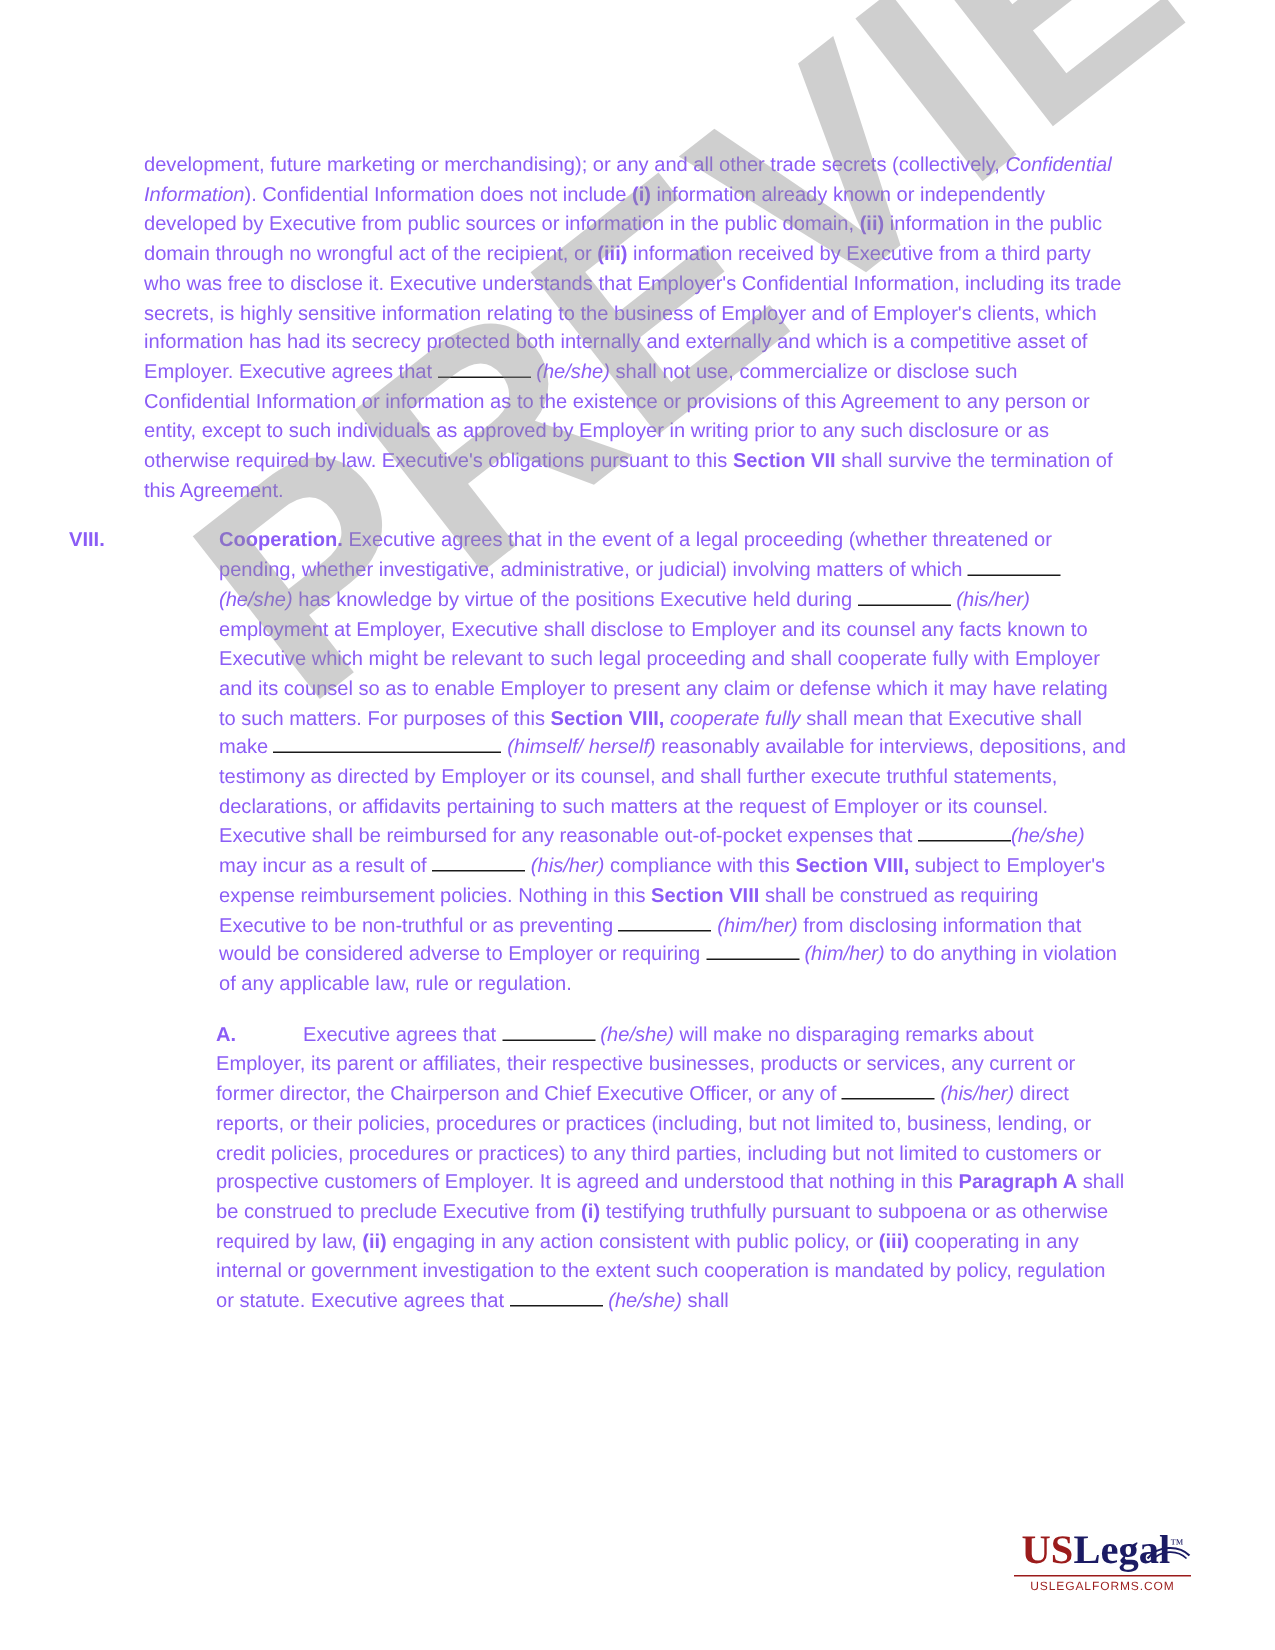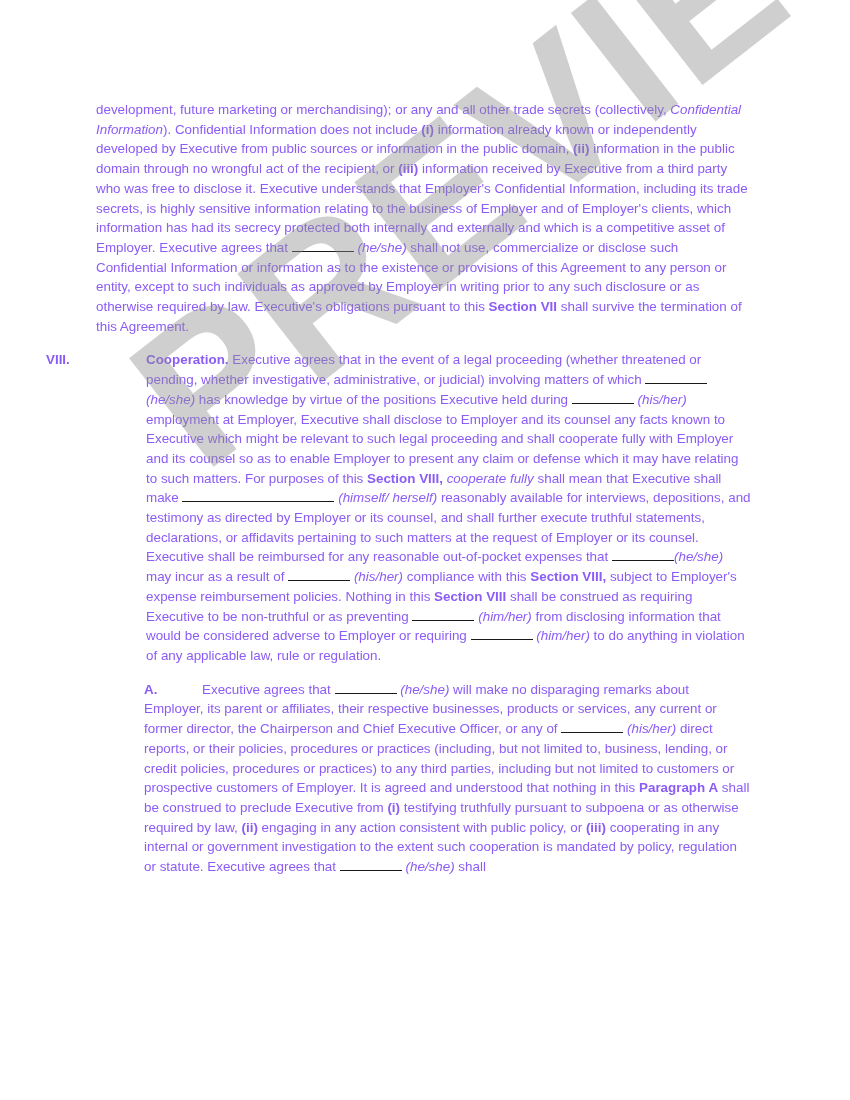--- a/index.html
+++ b/index.html
@@ -151,14 +151,25 @@
     <p class="sub-para para-gap">
       <span class="sub-letter">A.</span><span>Executive agrees that </span><span class="blank w-short"></span> <i>(he/she)</i><span> will make no disparaging remarks about Employer, its parent or affiliates, their respective businesses, products or services, any current or former director, the Chairperson and Chief Executive Officer, or any of </span><span class="blank w-short"></span> <i>(his/her)</i><span> direct reports, or their policies, procedures or practices (including, but not limited to, business, lending, or credit policies, procedures or practices) to any third parties, including but not limited to customers or prospective customers of Employer. It is agreed and understood that nothing in this </span><b>Paragraph A</b><span> shall be construed to preclude Executive from </span><b>(i)</b><span> testifying truthfully pursuant to subpoena or as otherwise required by law, </span><b>(ii)</b><span> engaging in any action consistent with public policy, or </span><b>(iii)</b><span> cooperating in any internal or government investigation to the extent such cooperation is mandated by policy, regulation or statute. Executive agrees that </span><span class="blank w-short"></span> <i>(he/she)</i><span> shall</span>
     </p>
 
   </div>
 
   <div class="watermark">
     <div class="watermark-text">PREVIEW</div>
   </div>
 
+  <div class="logo">
+    <svg class="logo-swoosh" width="30" height="14" viewBox="0 0 30 14">
+      <path d="M1 11 C8 2, 22 2, 29 9" stroke="#1b1b64" stroke-width="1.4" fill="none"></path>
+      <path d="M3 13 C10 5, 21 5, 27 11" stroke="#1b1b64" stroke-width="1.1" fill="none"></path>
+    </svg>
+    <div class="logo-main">
+      <span class="us">US</span><span>Legal</span><span class="logo-tm">™</span>
+    </div>
+    <div class="logo-rule"></div>
+    <div class="logo-sub">USLEGALFORMS.COM</div>
+  </div>
 
 </div>
 
 </body></html>

